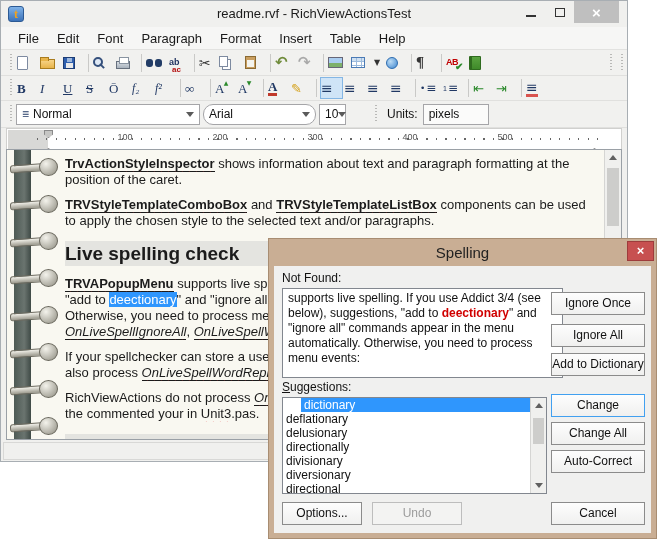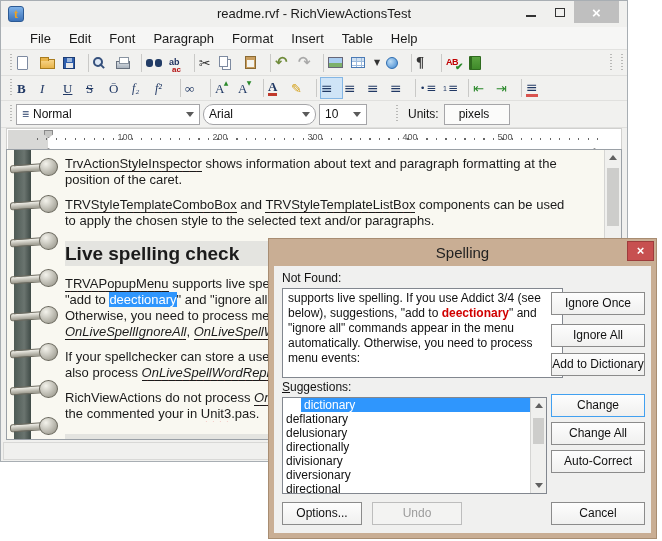--- a/index.html
+++ b/index.html
@@ -14,21 +14,21 @@
     background:linear-gradient(#7fb2e8,#3c72b8); border:1px solid #2c5a94;
     color:#f0a21e; font-weight:bold; font-size:12px; text-align:center; line-height:14px; font-family:"Liberation Serif",serif;}
   .title-text { position:absolute; left:0; right:0; top:5px; text-align:center; font-size:13px; color:#1b1b1b; }
   .winbtns { position:absolute; right:8px; top:0; display:flex; height:22px; }
   .wbtn { width:29px; height:22px; display:flex; align-items:center; justify-content:center; color:#333; font-size:12px; }
   .wbtn .bar { width:10px; height:2px; background:#333; margin-top:8px;}
   .wbtn .box { width:10px; height:9px; border:1px solid #333; }
   .wbtn-close { width:45px; background:#bfbfbf; color:#fff; font-size:15px; font-weight:bold; }
 
   
-  .menubar { position:absolute; left:0; top:26px; right:0; height:23px; background:#f6f6f5; border-bottom:1px solid #e2e2e0; display:flex; align-items:center; padding-left:20px; }
+  .menubar { position:absolute; left:0; top:26px; right:0; height:23px; background:#f6f6f5; border-bottom:1px solid #e2e2e0; display:flex; align-items:center; padding-left:8px; }
   .menu-item { font-size:13px; color:#1a1a1a; padding:3px 9px; }
 
   
   .tbar { position:absolute; left:0; right:0; display:flex; align-items:center; background:#f1f1ef; border-bottom:1px solid #e0e0de; padding-left:4px; }
   #toolbar-1 { top:49px; height:26px; }
   #toolbar-2 { top:75px; height:25px; }
   #toolbar-3 { top:100px; height:27px; }
   .tbgrip { width:5px; height:18px; margin:0 3px;
     background-image:repeating-linear-gradient(to bottom,#b9b9b7 0 1px,transparent 1px 3px);
     background-size:2px 100%; background-repeat:no-repeat; background-position:center; }
@@ -89,21 +89,21 @@
   .g-bullets, .g-numbers { font-size:12px; font-family:"DejaVu Sans",sans-serif; }
   .g-numbers::before { content:"1"; font-size:7px; margin-right:1px; font-family:"Liberation Sans",sans-serif; }
   .g-outdent, .g-indent { color:#2c8a2c; font-size:13px; font-family:"DejaVu Sans",sans-serif; }
   .g-parabg { font-size:14px; border-bottom:3px solid #d9534f; font-family:"DejaVu Sans",sans-serif; }
 
   
   .combo { display:flex; align-items:center; background:#fff; border:1px solid #a5a5a8; height:21px; font-size:12px; color:#111; padding:0 5px; margin-right:3px; }
   .combo .carr { margin-left:auto; width:0; height:0; border-left:4px solid transparent; border-right:4px solid transparent; border-top:5px solid #5a5a5a; }
   .combo .pre { font-size:12px; margin-right:4px; color:#203864; }
   .units-label { font-size:12px; margin:0 5px 0 6px; color:#111; }
-  .units-box { width:66px; height:21px; background:#fbfbfa; border:1px solid #a5a5a8; font-size:12px; padding:2px 14px; color:#111; }
+  .units-box { width:66px; height:21px; background:#fbfbfa; border:1px solid #a5a5a8; font-size:12px; padding:2px 5px; color:#111; }
 
   
   .ruler { position:absolute; left:5px; right:5px; top:127px; height:30px; background:#fff; border:1px solid #d0d0ce; }
   .ruler-dim { position:absolute; left:1px; top:1px; bottom:1px; width:40px; background:#d8d8d6; }
   .ruler-ticks { position:absolute; left:30px; right:20px; top:9px; height:2px;
     background:repeating-linear-gradient(to right,#666 0 1px, transparent 1px 9.5px); }
   .ruler-num { position:absolute; top:3px; transform:translateX(-50%); font-size:9px; color:#555; }
   .rmark { position:absolute; width:9px; height:8px; background:#c6c6c4; border:1px solid #8a8a8a; }
   .rmark.top { clip-path:polygon(0 0,100% 0,100% 55%,50% 100%,0 55%); top:1px; }
   .rmark.bot { clip-path:polygon(50% 0,100% 45%,100% 100%,0 100%,0 45%); bottom:1px; }
@@ -114,21 +114,21 @@
   .ring { position:absolute; left:1px; width:50px; height:17px; }
   .ring::before { content:""; position:absolute; left:2px; top:6px; width:40px; height:6px; border-radius:3px;
     background:linear-gradient(#f2f1ea,#9a988c); border:1px solid #6d6b60; transform:rotate(-4deg); }
   .ring::after { content:""; position:absolute; right:0; top:0; width:17px; height:16px; border-radius:50%;
     background:radial-gradient(circle at 35% 30%, #f4f3ec, #8e8c80); border:1px solid #68665c; }
   .doccontent { position:absolute; left:58px; right:30px; top:2px; font-size:13px; line-height:16px; color:#1b1b1b; }
   .para { margin:4px 0 9px; white-space:nowrap; }
   .line { height:16px; overflow:hidden; }
   .heading { font-size:19px; font-weight:bold; line-height:25px; background:#e4e4e0; margin:12px 0 10px; white-space:nowrap; }
   .run {}
-  .b-term { font-weight:normal; }
+  .b-term { font-weight:bold; }
   .sq { text-decoration:underline; text-decoration-style:wavy; text-decoration-color:var(--squiggle); text-decoration-thickness:1px; text-underline-offset:3px; }
   .solidu { border-bottom:1px solid #1b1b1b; }
   .lk { font-style:italic; border-bottom:1px solid #1b1b1b; }
   .selected { background:var(--selection); color:#fff; }
 
   
   .vscroll { position:absolute; right:0; top:0; bottom:0; width:17px; background:#f0f0ee; border-left:1px solid #d5d5d3; }
   .sarrow { position:absolute; left:0; right:0; height:15px; display:flex; align-items:center; justify-content:center; }
   .sarrow.up { top:0; } .sarrow.down { bottom:0; }
   .tri-up { width:0; height:0; border-left:4px solid transparent; border-right:4px solid transparent; border-bottom:5px solid #606060; }
@@ -338,21 +338,21 @@
       <div class="tbgrip"></div>
       <div class="combo" style="width:184px;">
         <span class="pre">≡</span>
         <span>Normal</span>
         <span class="carr"></span>
       </div>
       <div class="combo" style="width:113px;border-radius:10px;">
         <span>Arial</span>
         <span class="carr"></span>
       </div>
-      <div class="combo" style="width:48px;">
+      <div class="combo" style="width:27px;">
         <span>10</span>
         <span class="carr"></span>
       </div>
       <div class="tbgrip" style="margin-left:24px;"></div>
       <span class="units-label">Units:</span>
       <div class="units-box">
         <span>pixels</span>
       </div>
     </div>
 

